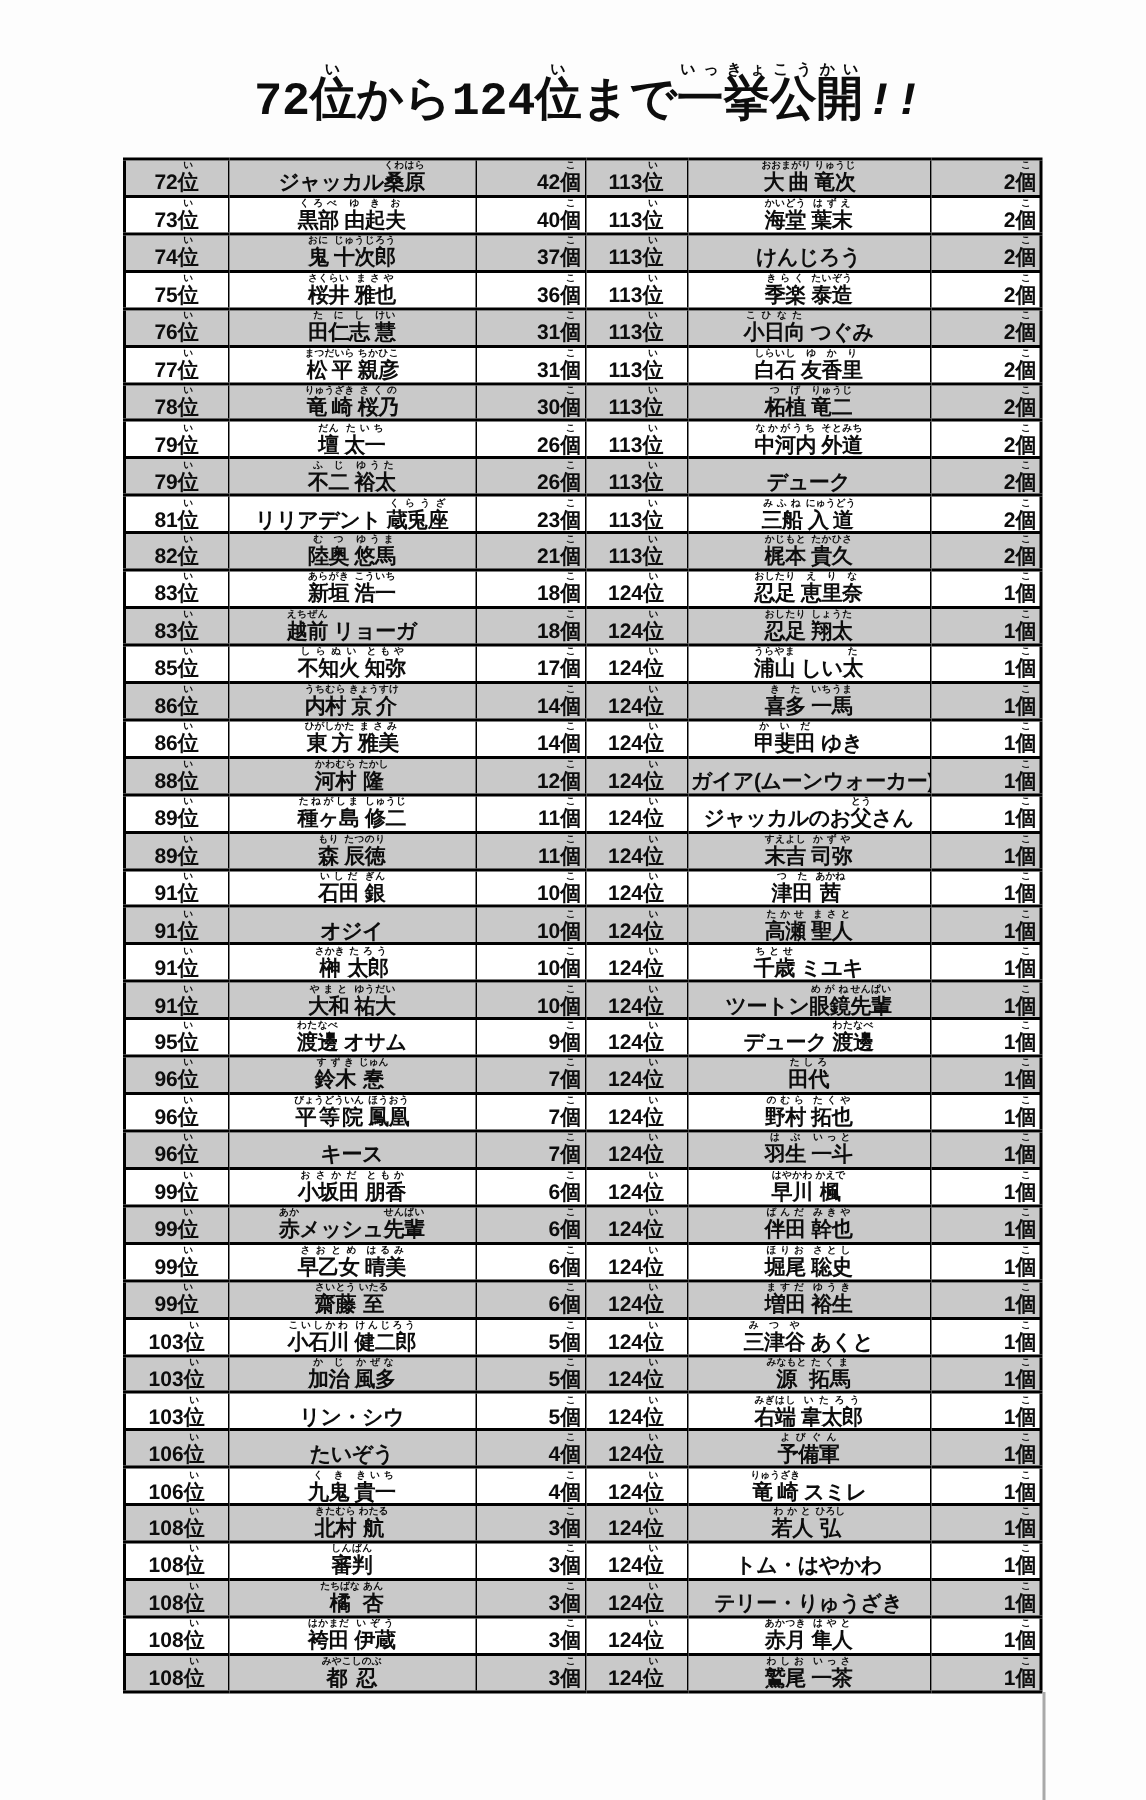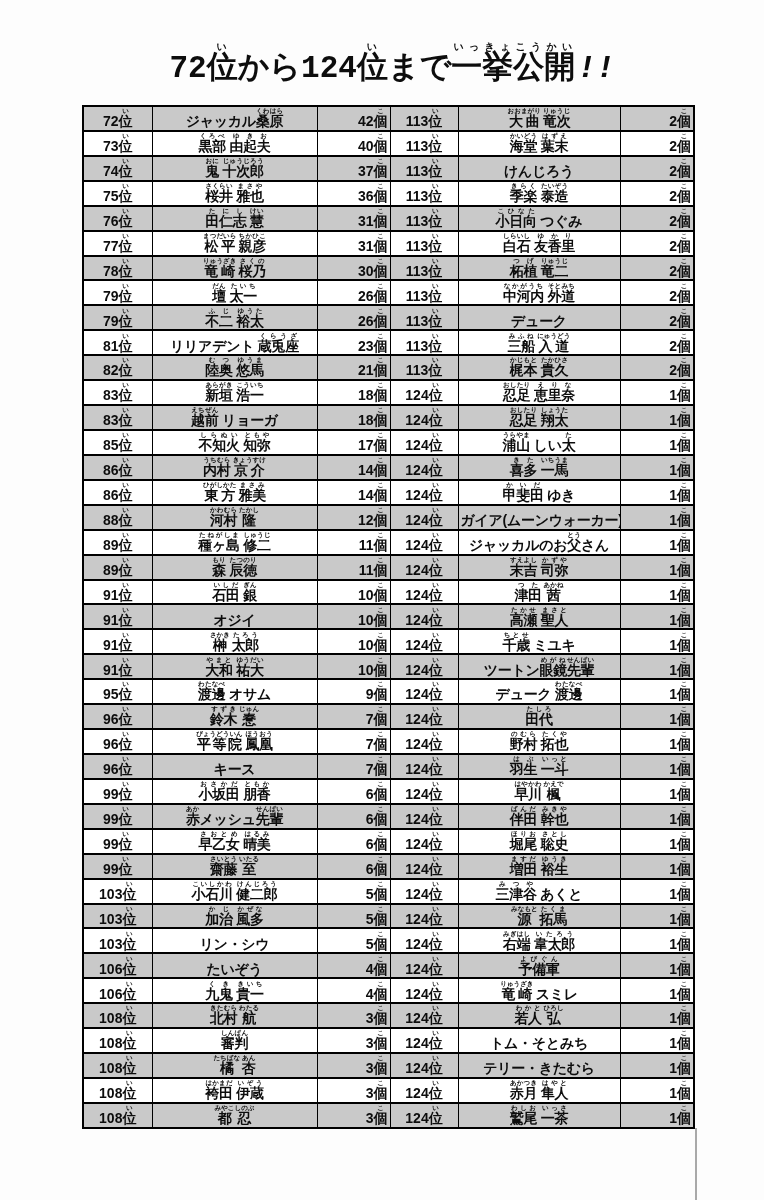--- a/index.html
+++ b/index.html
@@ -360,29 +360,29 @@
           <td class="votes">3<ruby>個<rt>こ</rt></ruby></td>
           <td class="rank">124<ruby>位<rt>い</rt></ruby></td>
           <td class="name"><ruby>若人<rt>わかと</rt></ruby> <ruby>弘<rt>ひろし</rt></ruby></td>
           <td class="votes">1<ruby>個<rt>こ</rt></ruby></td>
         </tr>
         <tr class="plain">
           <td class="rank">108<ruby>位<rt>い</rt></ruby></td>
           <td class="name"><ruby>審判<rt>しんぱん</rt></ruby></td>
           <td class="votes">3<ruby>個<rt>こ</rt></ruby></td>
           <td class="rank">124<ruby>位<rt>い</rt></ruby></td>
-          <td class="name">トム・そとみち</td>
+          <td class="name">トム・はやかわ</td>
           <td class="votes">1<ruby>個<rt>こ</rt></ruby></td>
         </tr>
         <tr class="shade">
           <td class="rank">108<ruby>位<rt>い</rt></ruby></td>
           <td class="name"><ruby>橘<rt>たちばな</rt></ruby> <ruby>杏<rt>あん</rt></ruby></td>
           <td class="votes">3<ruby>個<rt>こ</rt></ruby></td>
           <td class="rank">124<ruby>位<rt>い</rt></ruby></td>
-          <td class="name">テリー・きたむら</td>
+          <td class="name">テリー・りゅうざき</td>
           <td class="votes">1<ruby>個<rt>こ</rt></ruby></td>
         </tr>
         <tr class="plain">
           <td class="rank">108<ruby>位<rt>い</rt></ruby></td>
           <td class="name"><ruby>袴田<rt>はかまだ</rt></ruby> <ruby>伊蔵<rt>いぞう</rt></ruby></td>
           <td class="votes">3<ruby>個<rt>こ</rt></ruby></td>
           <td class="rank">124<ruby>位<rt>い</rt></ruby></td>
           <td class="name"><ruby>赤月<rt>あかつき</rt></ruby> <ruby>隼人<rt>はやと</rt></ruby></td>
           <td class="votes">1<ruby>個<rt>こ</rt></ruby></td>
         </tr>

